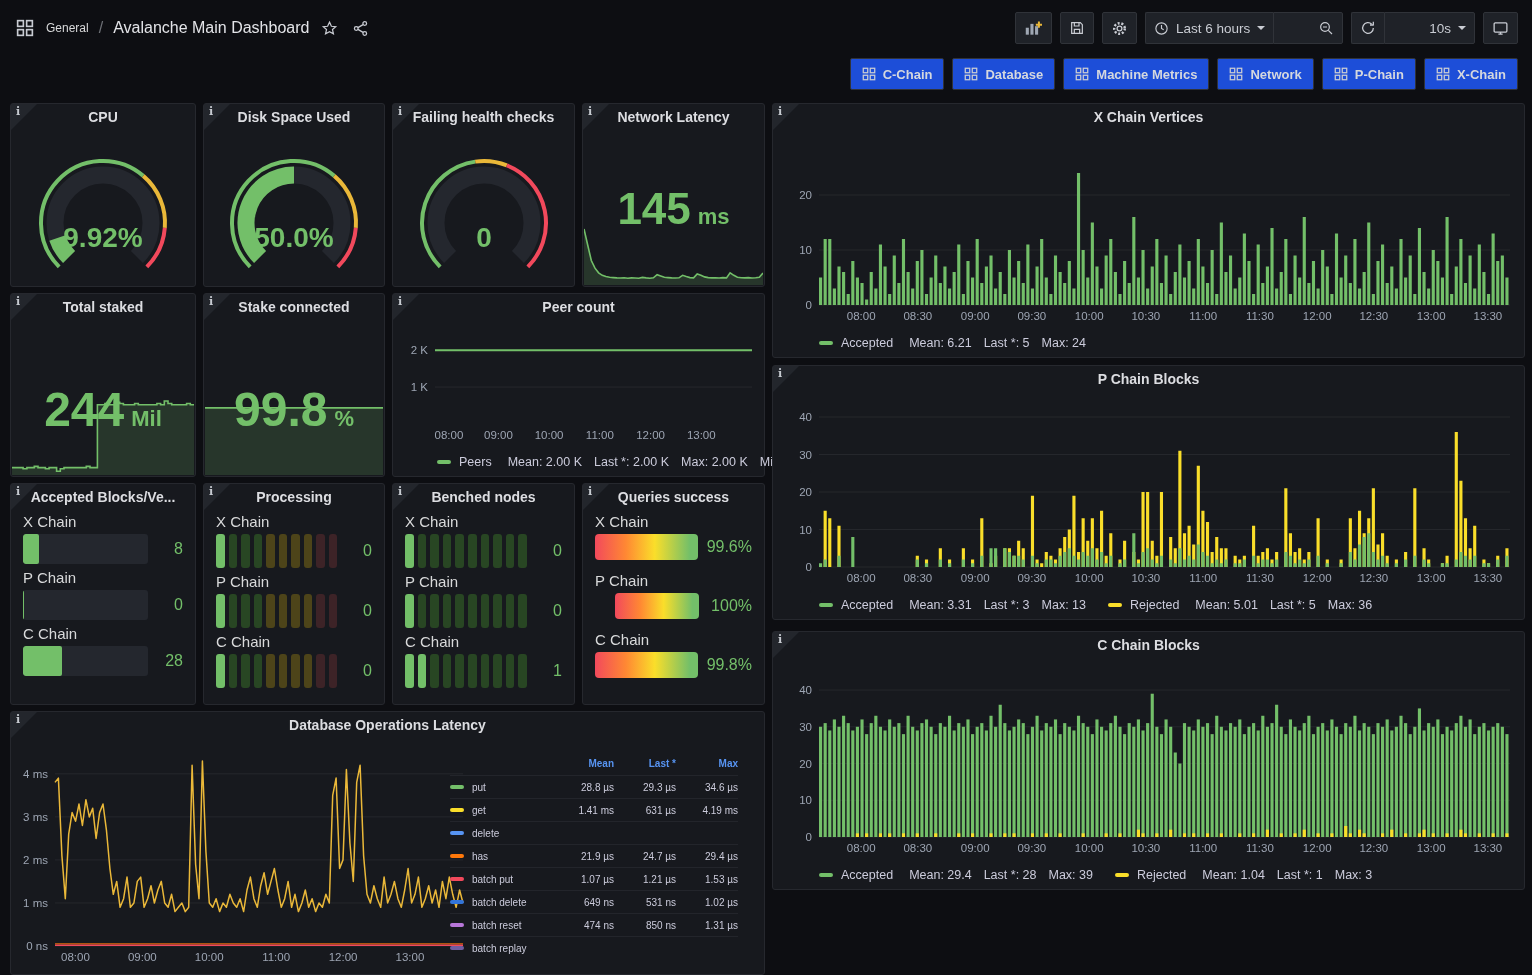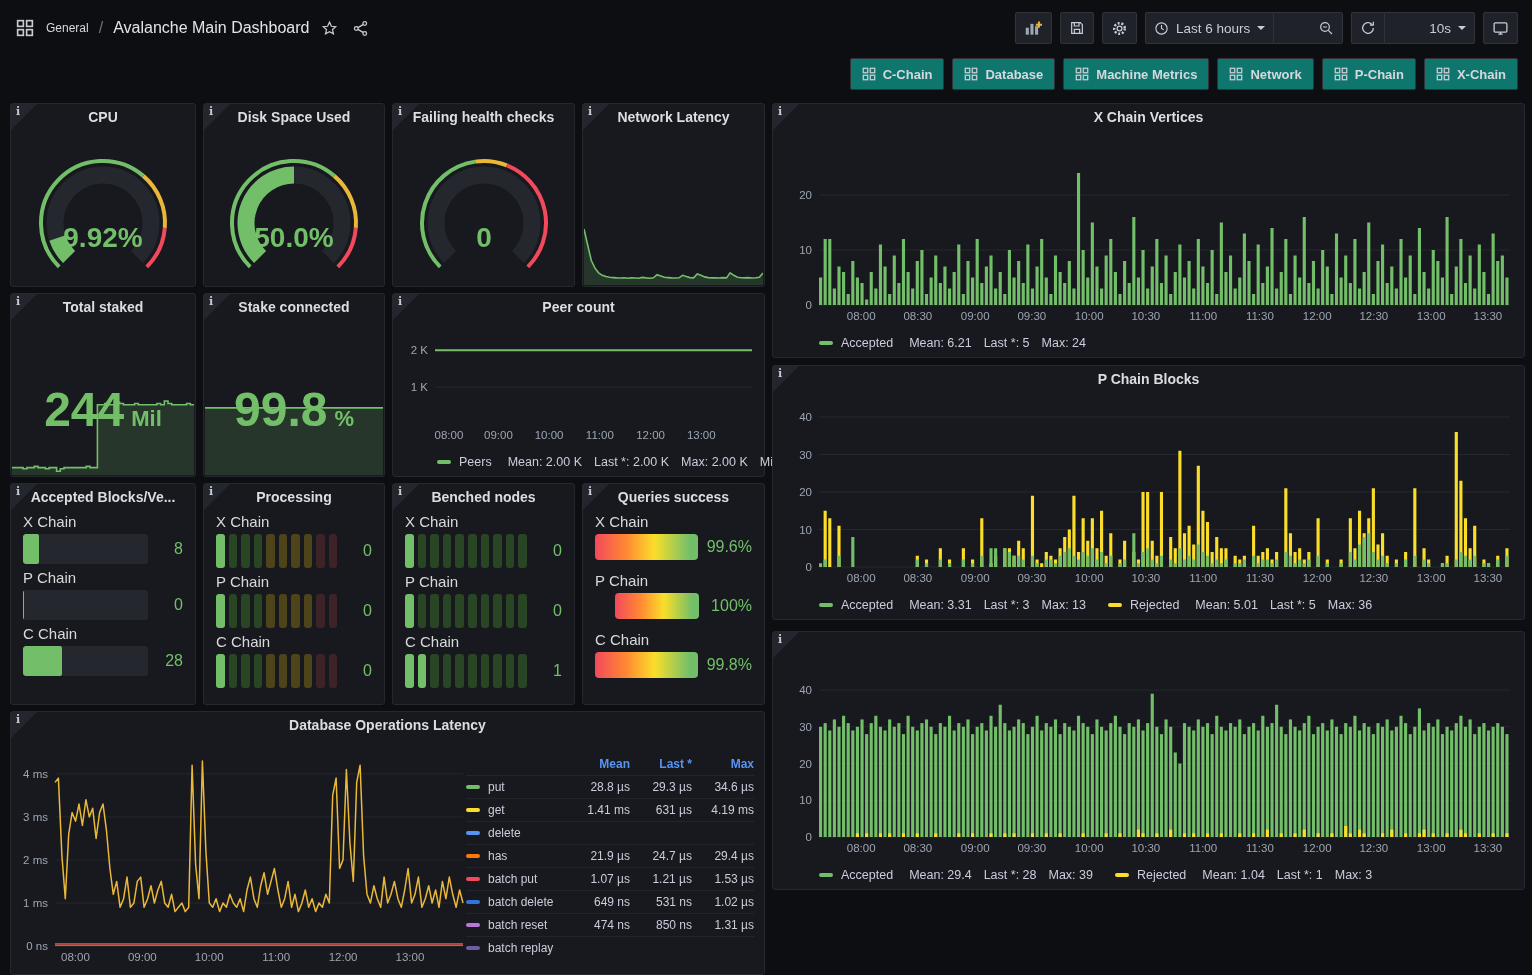--- a/index.html
+++ b/index.html
@@ -23,21 +23,21 @@
   .tool-group { display:flex; align-items:stretch;border-radius:7px; }
   .tool-group .tool-btn { border-radius:0; }
   .tool-group .tool-btn:first-child { border-radius:2px 0 0 2px; border-right:none; }
   .tool-group .tool-btn:last-child { border-radius:0 2px 2px 0;padding-left:44px; }
   .caret { width:0; height:0; border-left:4px solid transparent; border-right:4px solid transparent;
     border-top:4px solid #c9ccd3; display:inline-block; }
 
   
   .links-row { position:absolute; left:0; top:58px; width:1532px; height:36px;
     display:flex; justify-content:flex-end; gap:8px; padding-right:14px; }
-  .link-btn { height:32px; display:flex; align-items:center; gap:7px; background:#0f766e;
+  .link-btn { height:32px; display:flex; align-items:center; gap:7px; background:#1d4ed8;
     border:1px solid #303339; border-radius:2px; padding:0 11px; font-size:13px;
     font-weight:600; color:#d5d8de; cursor:pointer; }
 
   
   .panel { position:absolute; background:#17191e; border:1px solid #26282e; border-radius:3px; }
   .panel-title { position:absolute; left:0; right:0; top:5px; text-align:center; font-size:14px;
     font-weight:600; color:#dcdde1; white-space:nowrap; overflow:hidden; cursor:pointer; }
   .corner { position:absolute; top:0; left:0; width:0; height:0;
     border-top:26px solid #23262c; border-right:26px solid transparent; }
   .corner-i { position:absolute; top:1px; left:5px; font-size:11px; font-weight:700;
@@ -84,21 +84,21 @@
 
   .chart { position:absolute; }
   .chart-legend { position:absolute; display:flex; align-items:center; flex-wrap:nowrap;
     font-size:12.5px; color:#ccccdc; white-space:nowrap; }
   .legend-item { display:flex; align-items:center; margin-right:22px; cursor:pointer; }
   .pill { width:14px; height:4px; border-radius:2px; margin-right:8px; display:inline-block; }
   .legend-name { margin-right:4px; }
   .legend-stat { margin-left:12px; }
 
   
-  .db-table { position:absolute; right:10px; top:40px; width:288px; font-size:12px; color:#ccccdc; }
+  .db-table { position:absolute; right:26px; top:40px; width:288px; font-size:10px; color:#ccccdc; }
   .db-tr { display:flex; align-items:center; height:23px; border-top:1px solid rgba(204,204,220,0.07); cursor:pointer; }
   .db-tr.head { border-top:none; color:#5794F2; font-weight:700; cursor:default; }
   .db-name { flex:1; display:flex; align-items:center; }
   .db-cell { width:62px; text-align:right; }
 </style>
 </head>
 <body>
 
 <div class="nav">
   <div class="crumb-wrap">
@@ -298,20 +298,24 @@
         <path d="M46.05887450304572 115.94112549695429 A48 48 0 1 1 113.94112549695433 115.94112549695424" stroke="#24272e" stroke-width="17" fill="none"></path>
         <text x="80" y="106" text-anchor="middle" fill="#73BF69" font-size="28" font-weight="bold" font-family="Liberation Sans, sans-serif">0</text>
       </svg>
     </div>
 </div>
 <div class="panel" id="p-latency">
   <div class="corner"></div>
     <span class="corner-i">i</span>
   <div class="panel-title">Network Latency</div>
   <div class="stat-content">
+    <div class="stat-line" style="top:52px;">
+      <span class="stat-value" style="font-size:44px;">145</span>
+      <span class="stat-unit">ms</span>
+    </div>
     <div class="spark" style="height:58px;"><svg width="179" height="58">
           <polygon points="0,58 0.0,1.9 3.7,18.0 7.3,33.5 11.0,41.2 14.6,45.8 18.3,48.3 21.9,49.6 25.6,50.3 29.2,50.6 32.9,50.9 36.5,51.0 40.2,50.8 43.8,51.2 47.5,50.9 51.1,51.0 54.8,51.2 58.4,50.4 62.1,50.9 65.8,51.2 69.4,50.8 73.1,47.7 76.7,49.0 80.4,50.3 84.0,50.6 87.7,50.9 91.3,51.0 95.0,50.8 98.6,48.3 102.3,49.6 105.9,50.6 109.6,50.9 113.2,47.0 116.9,48.3 120.6,49.9 124.2,50.6 127.9,50.9 131.5,50.8 135.2,51.0 138.8,50.6 142.5,50.9 146.1,45.8 149.8,48.3 153.4,50.3 157.1,50.8 160.7,50.9 164.4,50.6 168.0,51.0 171.7,50.8 175.3,50.3 179.0,46.1 179,58" fill="rgba(115,191,105,0.18)"></polygon>
           <polyline points="0.0,1.9 3.7,18.0 7.3,33.5 11.0,41.2 14.6,45.8 18.3,48.3 21.9,49.6 25.6,50.3 29.2,50.6 32.9,50.9 36.5,51.0 40.2,50.8 43.8,51.2 47.5,50.9 51.1,51.0 54.8,51.2 58.4,50.4 62.1,50.9 65.8,51.2 69.4,50.8 73.1,47.7 76.7,49.0 80.4,50.3 84.0,50.6 87.7,50.9 91.3,51.0 95.0,50.8 98.6,48.3 102.3,49.6 105.9,50.6 109.6,50.9 113.2,47.0 116.9,48.3 120.6,49.9 124.2,50.6 127.9,50.9 131.5,50.8 135.2,51.0 138.8,50.6 142.5,50.9 146.1,45.8 149.8,48.3 153.4,50.3 157.1,50.8 160.7,50.9 164.4,50.6 168.0,51.0 171.7,50.8 175.3,50.3 179.0,46.1" fill="none" stroke="#73BF69" stroke-width="1.6"></polyline>
         </svg></div>
   </div>
 </div>
 
 <div class="panel" id="p-staked">
   <div class="corner"></div>
     <span class="corner-i">i</span>
@@ -1097,20 +1101,21 @@
         <span class="legend-name">Rejected</span>
         <span class="legend-stat">Mean: 5.01</span>
         <span class="legend-stat">Last *: 5</span>
         <span class="legend-stat">Max: 36</span>
       </span>
     </div>
 </div>
 <div class="panel" id="p-cblocks">
   <div class="corner"></div>
     <span class="corner-i">i</span>
+  <div class="panel-title">C Chain Blocks</div>
   <div class="chart" style="left:8px;top:30px;right:8px;bottom:32px;"><svg width="735" height="195">
         <line x1="38" x2="729" y1="175" y2="175" stroke="rgba(204,204,220,0.08)" stroke-width="1"></line>
         <text x="31" y="179" text-anchor="end" fill="#9da5b3" font-size="11.5" font-family="Liberation Sans, sans-serif">0</text>
         <line x1="38" x2="729" y1="138.2608695652174" y2="138.2608695652174" stroke="rgba(204,204,220,0.08)" stroke-width="1"></line>
         <text x="31" y="142.2608695652174" text-anchor="end" fill="#9da5b3" font-size="11.5" font-family="Liberation Sans, sans-serif">10</text>
         <line x1="38" x2="729" y1="101.5217391304348" y2="101.5217391304348" stroke="rgba(204,204,220,0.08)" stroke-width="1"></line>
         <text x="31" y="105.5217391304348" text-anchor="end" fill="#9da5b3" font-size="11.5" font-family="Liberation Sans, sans-serif">20</text>
         <line x1="38" x2="729" y1="64.78260869565217" y2="64.78260869565217" stroke="rgba(204,204,220,0.08)" stroke-width="1"></line>
         <text x="31" y="68.78260869565217" text-anchor="end" fill="#9da5b3" font-size="11.5" font-family="Liberation Sans, sans-serif">30</text>
         <line x1="38" x2="729" y1="28.04347826086957" y2="28.04347826086957" stroke="rgba(204,204,220,0.08)" stroke-width="1"></line>

